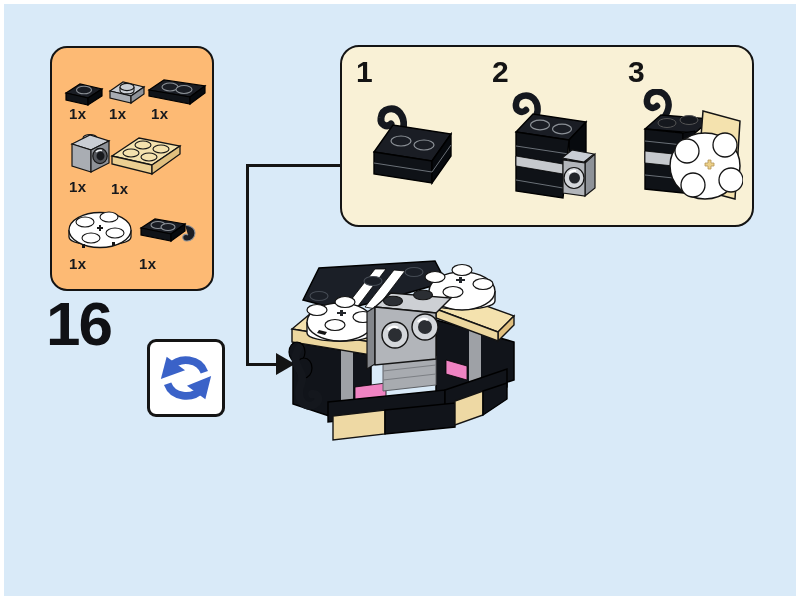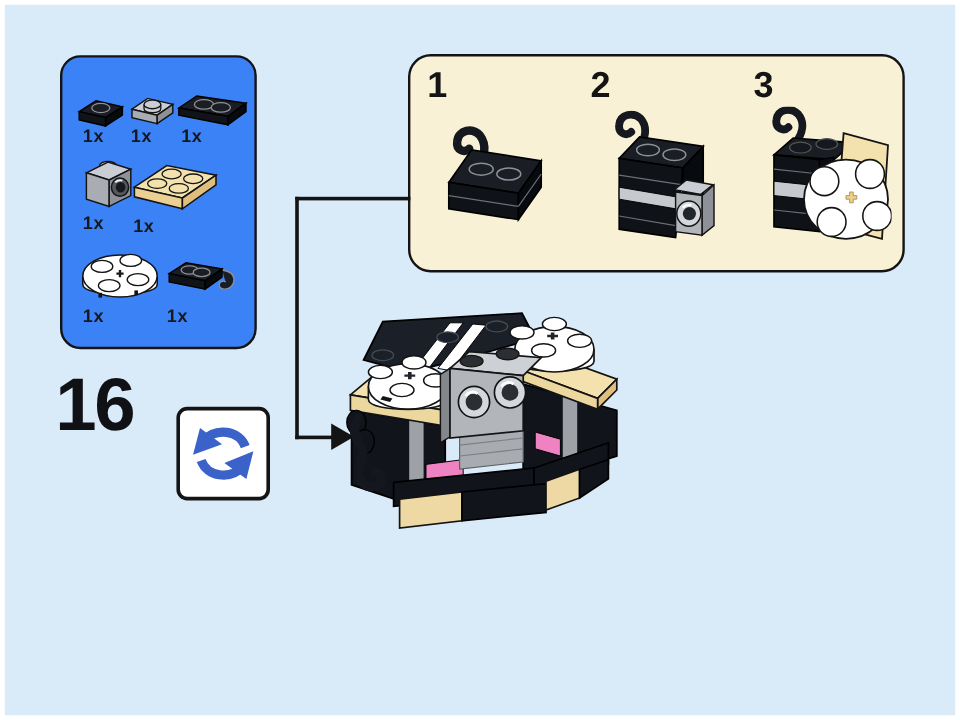--- a/index.html
+++ b/index.html
@@ -7,30 +7,30 @@
     width:800px;height:600px;position:relative;overflow:hidden;
     background:#d9eaf8;
     font-family:"Liberation Sans",sans-serif;
     -webkit-font-smoothing:antialiased;
   }
   .frame{position:absolute;inset:0;border:4px solid #ffffff;pointer-events:none;z-index:50;}
 
   
   .parts-panel{
     position:absolute;left:50px;top:46px;width:160px;height:241px;
-    background:#3b82f6;border:2.5px solid #141414;border-radius:17px;
+    background:#fdba74;border:2.5px solid #141414;border-radius:17px;
   }
   .ppart{position:absolute;}
   .qty{
     position:absolute;font-size:15px;font-weight:bold;color:#16181c;letter-spacing:0.5px;
   }
 
   
   .step-number{
-    position:absolute;left:46px;top:302px;
+    position:absolute;left:46px;top:288px;
     font-size:62px;font-weight:800;color:#101115;letter-spacing:-2px;
   }
 
   
   .rotate-box{
     position:absolute;left:147px;top:339px;width:72px;height:72px;
     background:#ffffff;border:3px solid #141414;border-radius:9px;
     display:flex;align-items:center;justify-content:center;
   }
 

